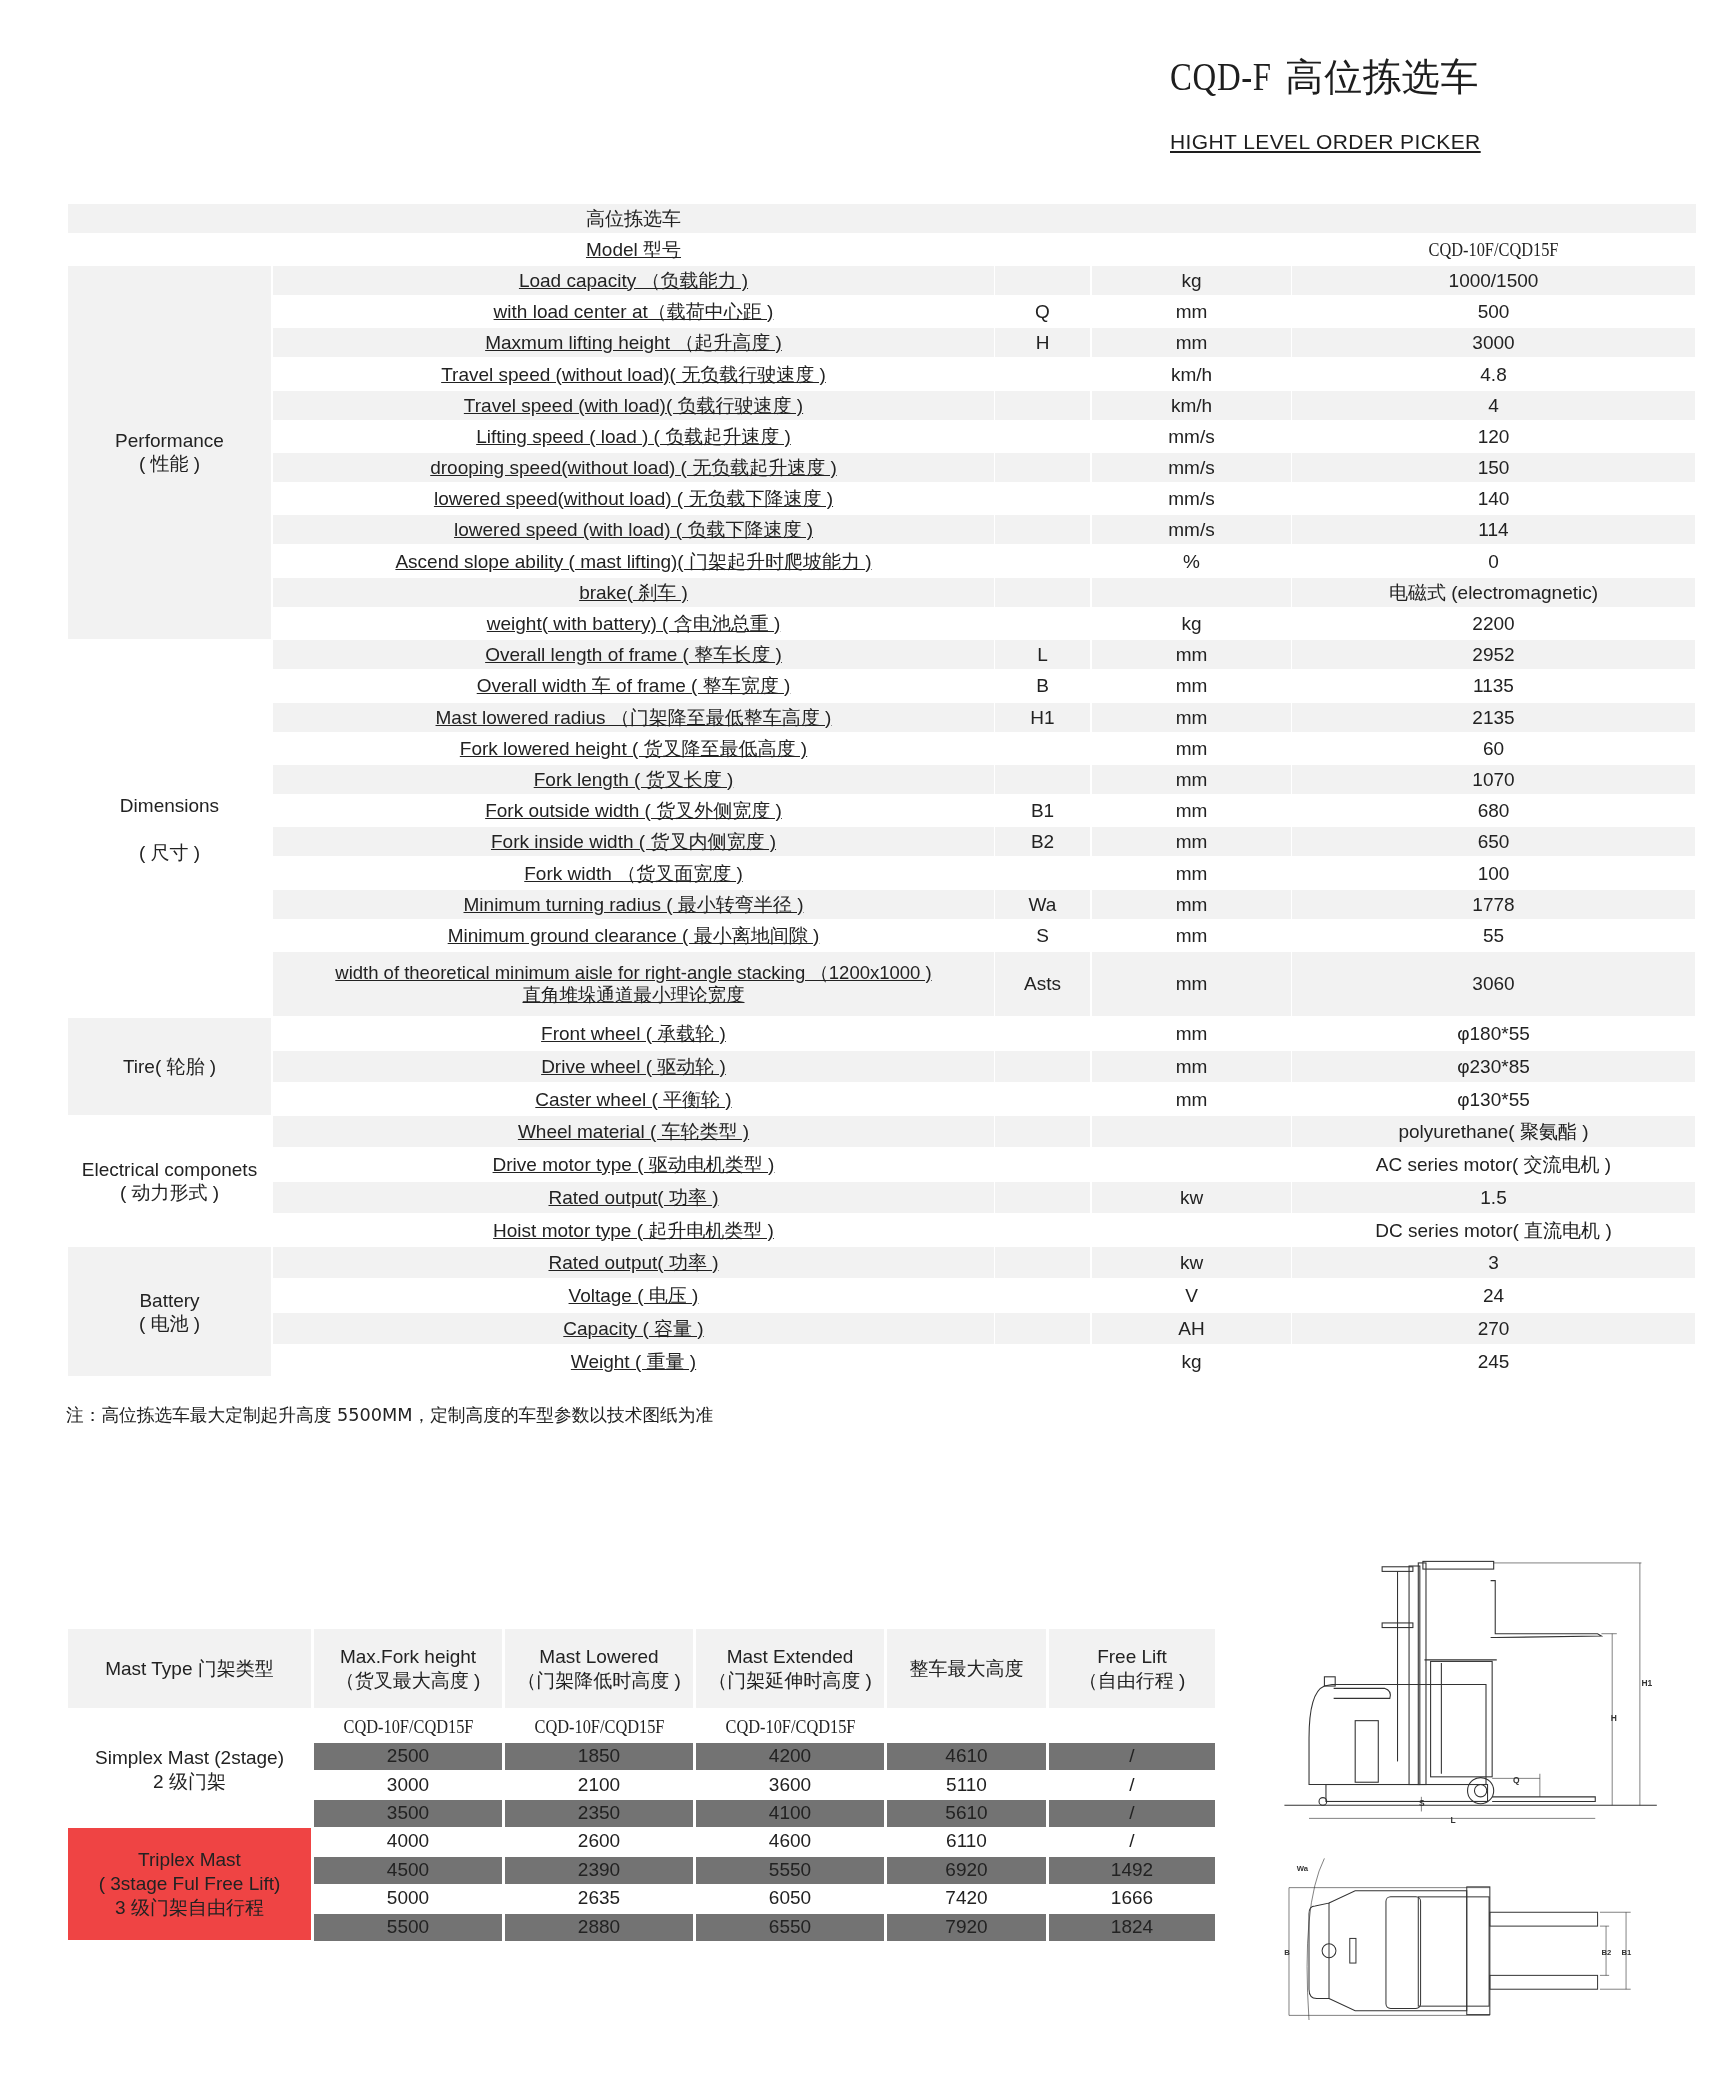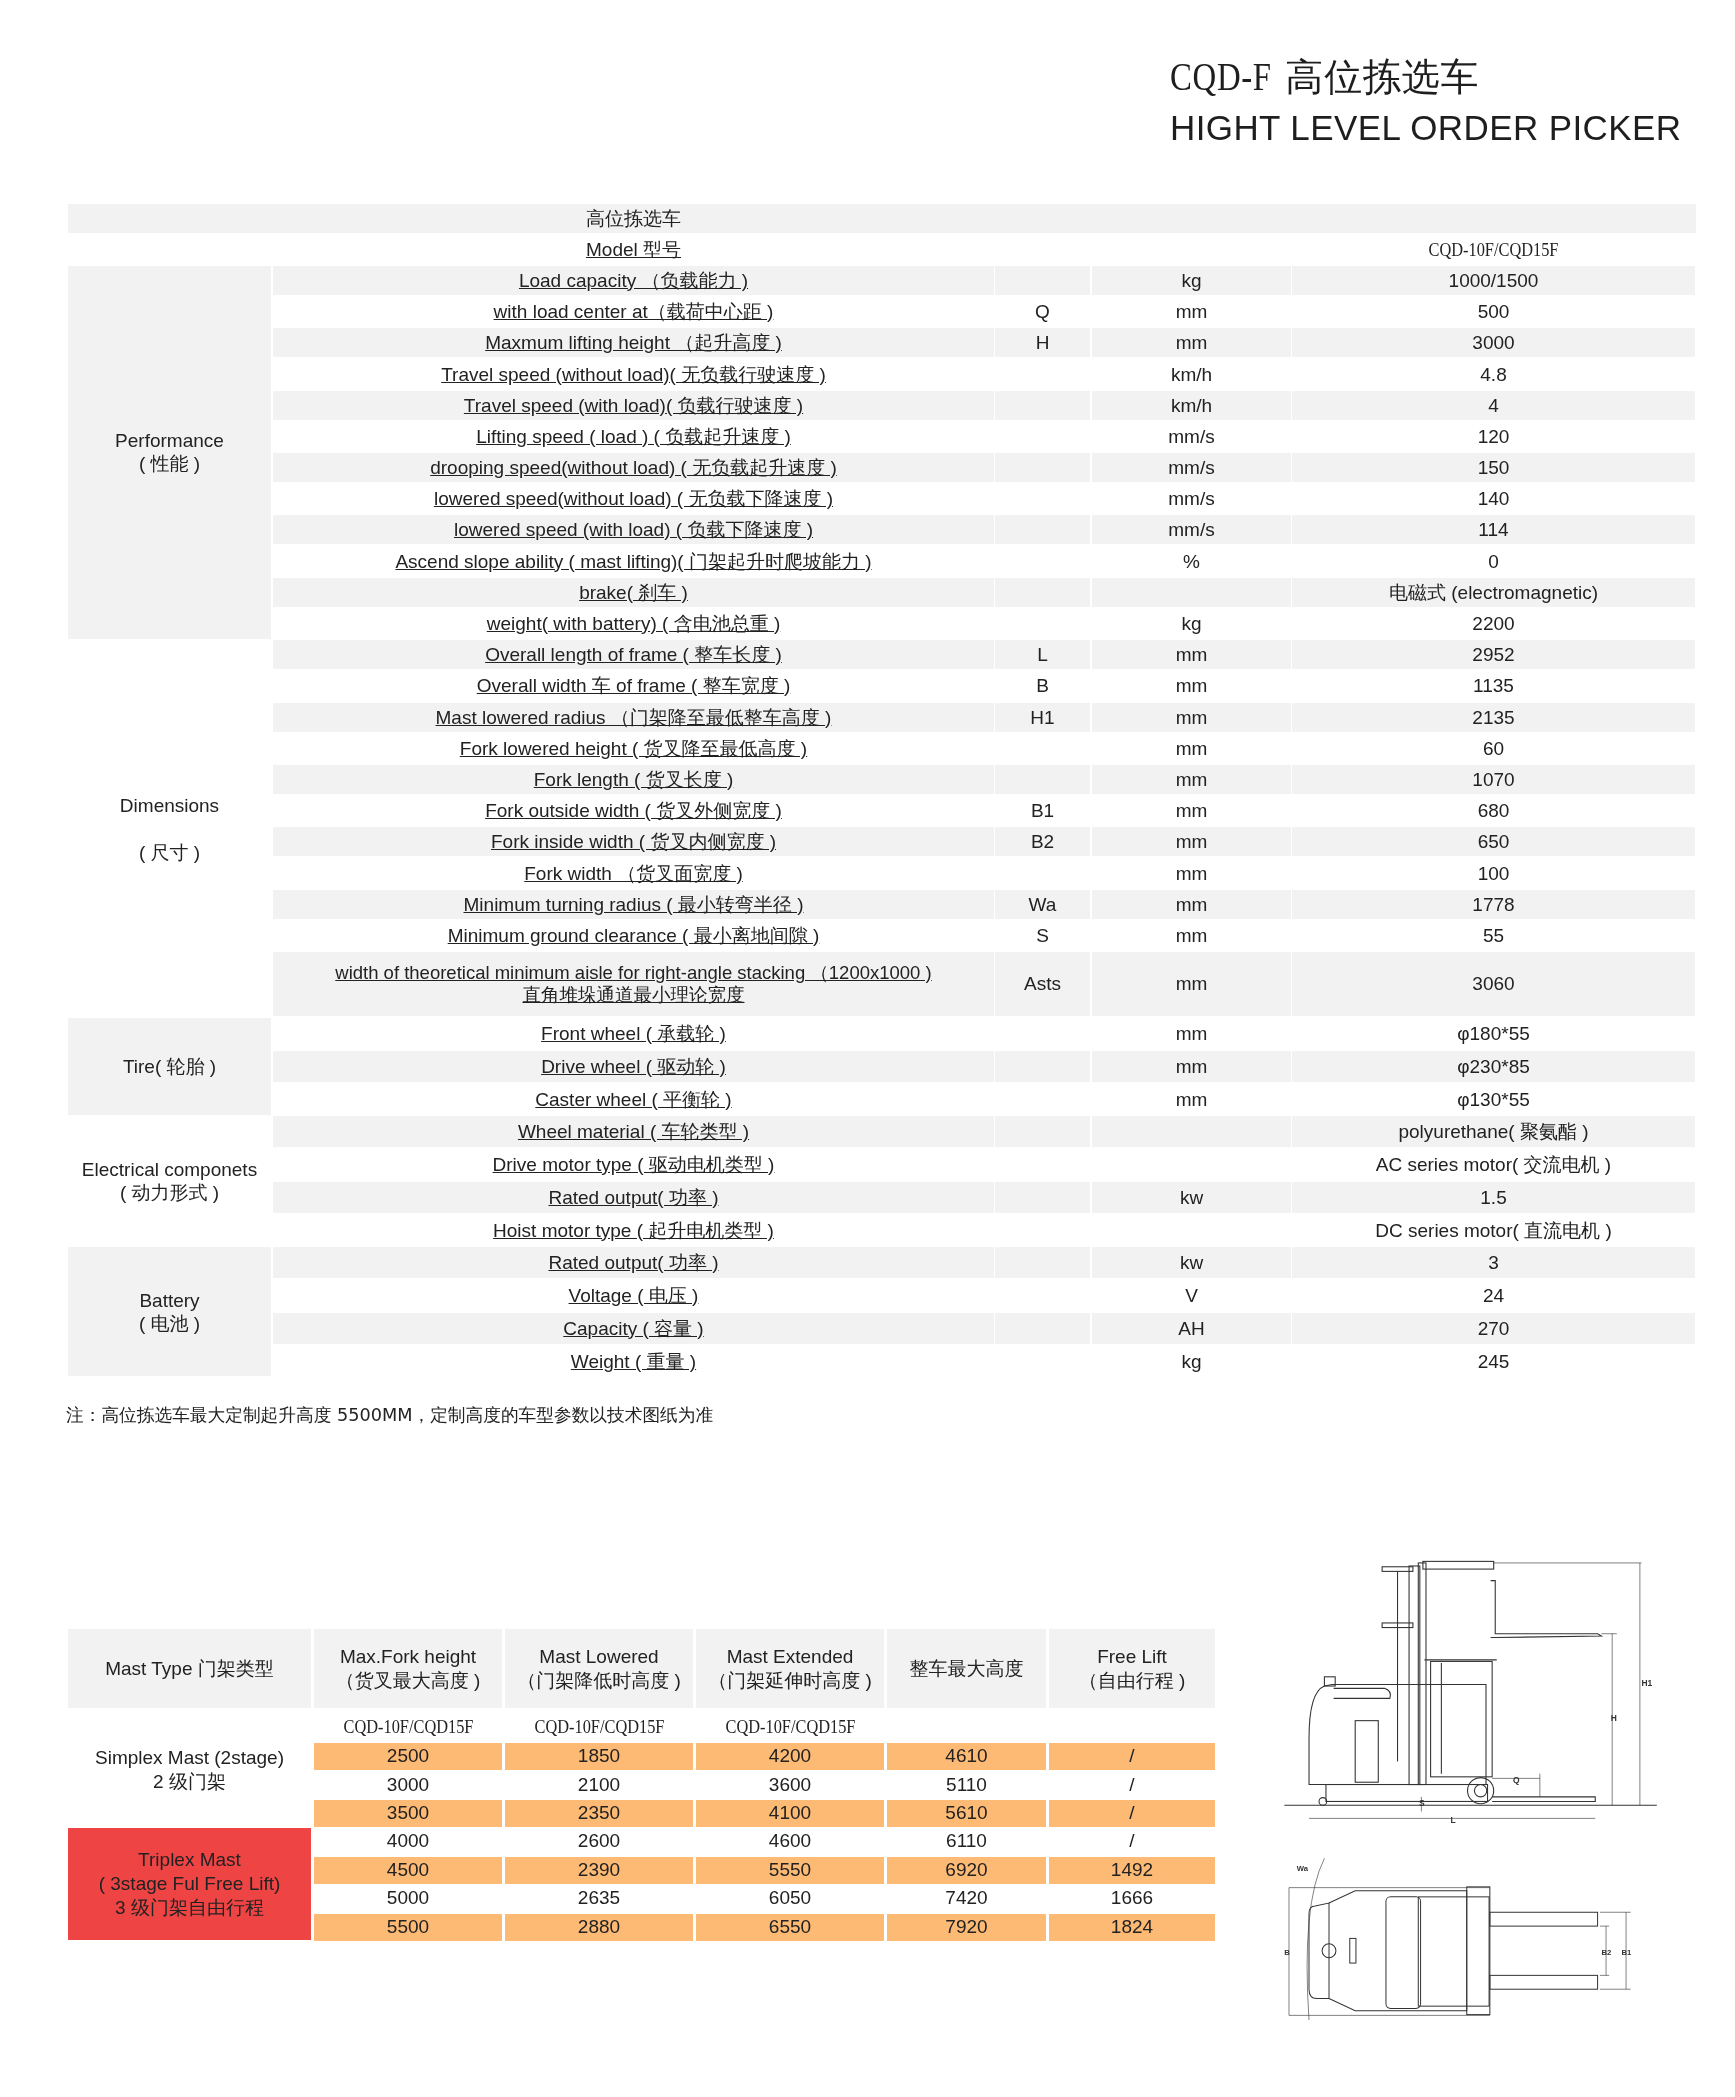--- a/index.html
+++ b/index.html
@@ -5,21 +5,21 @@
   html, body { margin: 0; padding: 0; background: #ffffff; }
   body {
     width: 1736px; height: 2097px; position: relative; overflow: hidden;
     font-family: "DejaVu Sans", "Liberation Sans", sans-serif;
     color: #1e1e1e;
   }
   .title-block { position: absolute; left: 1170px; top: 52px; }
   .title-main { font-size: 38px; line-height: 49px; letter-spacing: 0.8px; white-space: nowrap; }
   .title-main .model { font-family: "Liberation Serif", "DejaVu Serif", serif; font-size: 40px; transform: scaleX(0.82); display: inline-block; transform-origin: left center; margin-right: -21.6px; }
   .title-main .cn { font-family: "DejaVu Sans", sans-serif; font-weight: normal; }
-  .title-sub { font-family: "Liberation Sans", sans-serif; font-size: 35px; line-height: 34px; margin-top: 9px; letter-spacing: 0.4px; white-space: nowrap; }
+  .title-sub { font-family: "Liberation Sans", sans-serif; font-size: 21px; line-height: 34px; margin-top: 23px; letter-spacing: 0.4px; white-space: nowrap; text-decoration: underline; }
 
   
   .spec { position: absolute; left: 68px; top: 203px; width: 1628px; }
   .row { position: relative; display: flex; height: 31px; margin-bottom: 0; }
   .cell {
     display: flex; align-items: center; justify-content: center; text-align: center;
     font-family: "Liberation Sans", sans-serif; font-size: 19px; color: #222;
     box-sizing: border-box; line-height: 21.6px; white-space: nowrap;
   }
   .shade .cell.c-name, .shade .cell.c-sym, .shade .cell.c-unit, .shade .cell.c-val { background: #f2f2f2; }
@@ -58,21 +58,21 @@
   .mc2 { left: 437px; width: 188px; }
   .mc3 { left: 628px; width: 188px; }
   .mc4 { left: 819px; width: 159px; }
   .mc5 { left: 981px; width: 166px; }
   .mrow { position: relative; height: 28.5px; }
   .mrow .m {
     position: absolute; top: 0.8px; bottom: 0.8px;
     display: flex; align-items: center; justify-content: center;
     font-family: "Liberation Sans", sans-serif; font-size: 19px; color: #222; white-space: nowrap;
   }
-  .mrow.shade .m { background: #fdba74; }
+  .mrow.shade .m { background: #737373; }
   .mgroup {
     position: absolute; left: 0; width: 243px;
     display: flex; flex-direction: column; align-items: center; justify-content: center;
     font-family: "Liberation Sans", sans-serif; font-size: 19px; line-height: 24px; color: #222; text-align: center;
   }
   .mgroup.shade { background: #ef4444; }
   .mbody { position: relative; }
 
   
   .drawing-side { position: absolute; left: 1278px; top: 1546px; width: 416px; height: 277px; }

